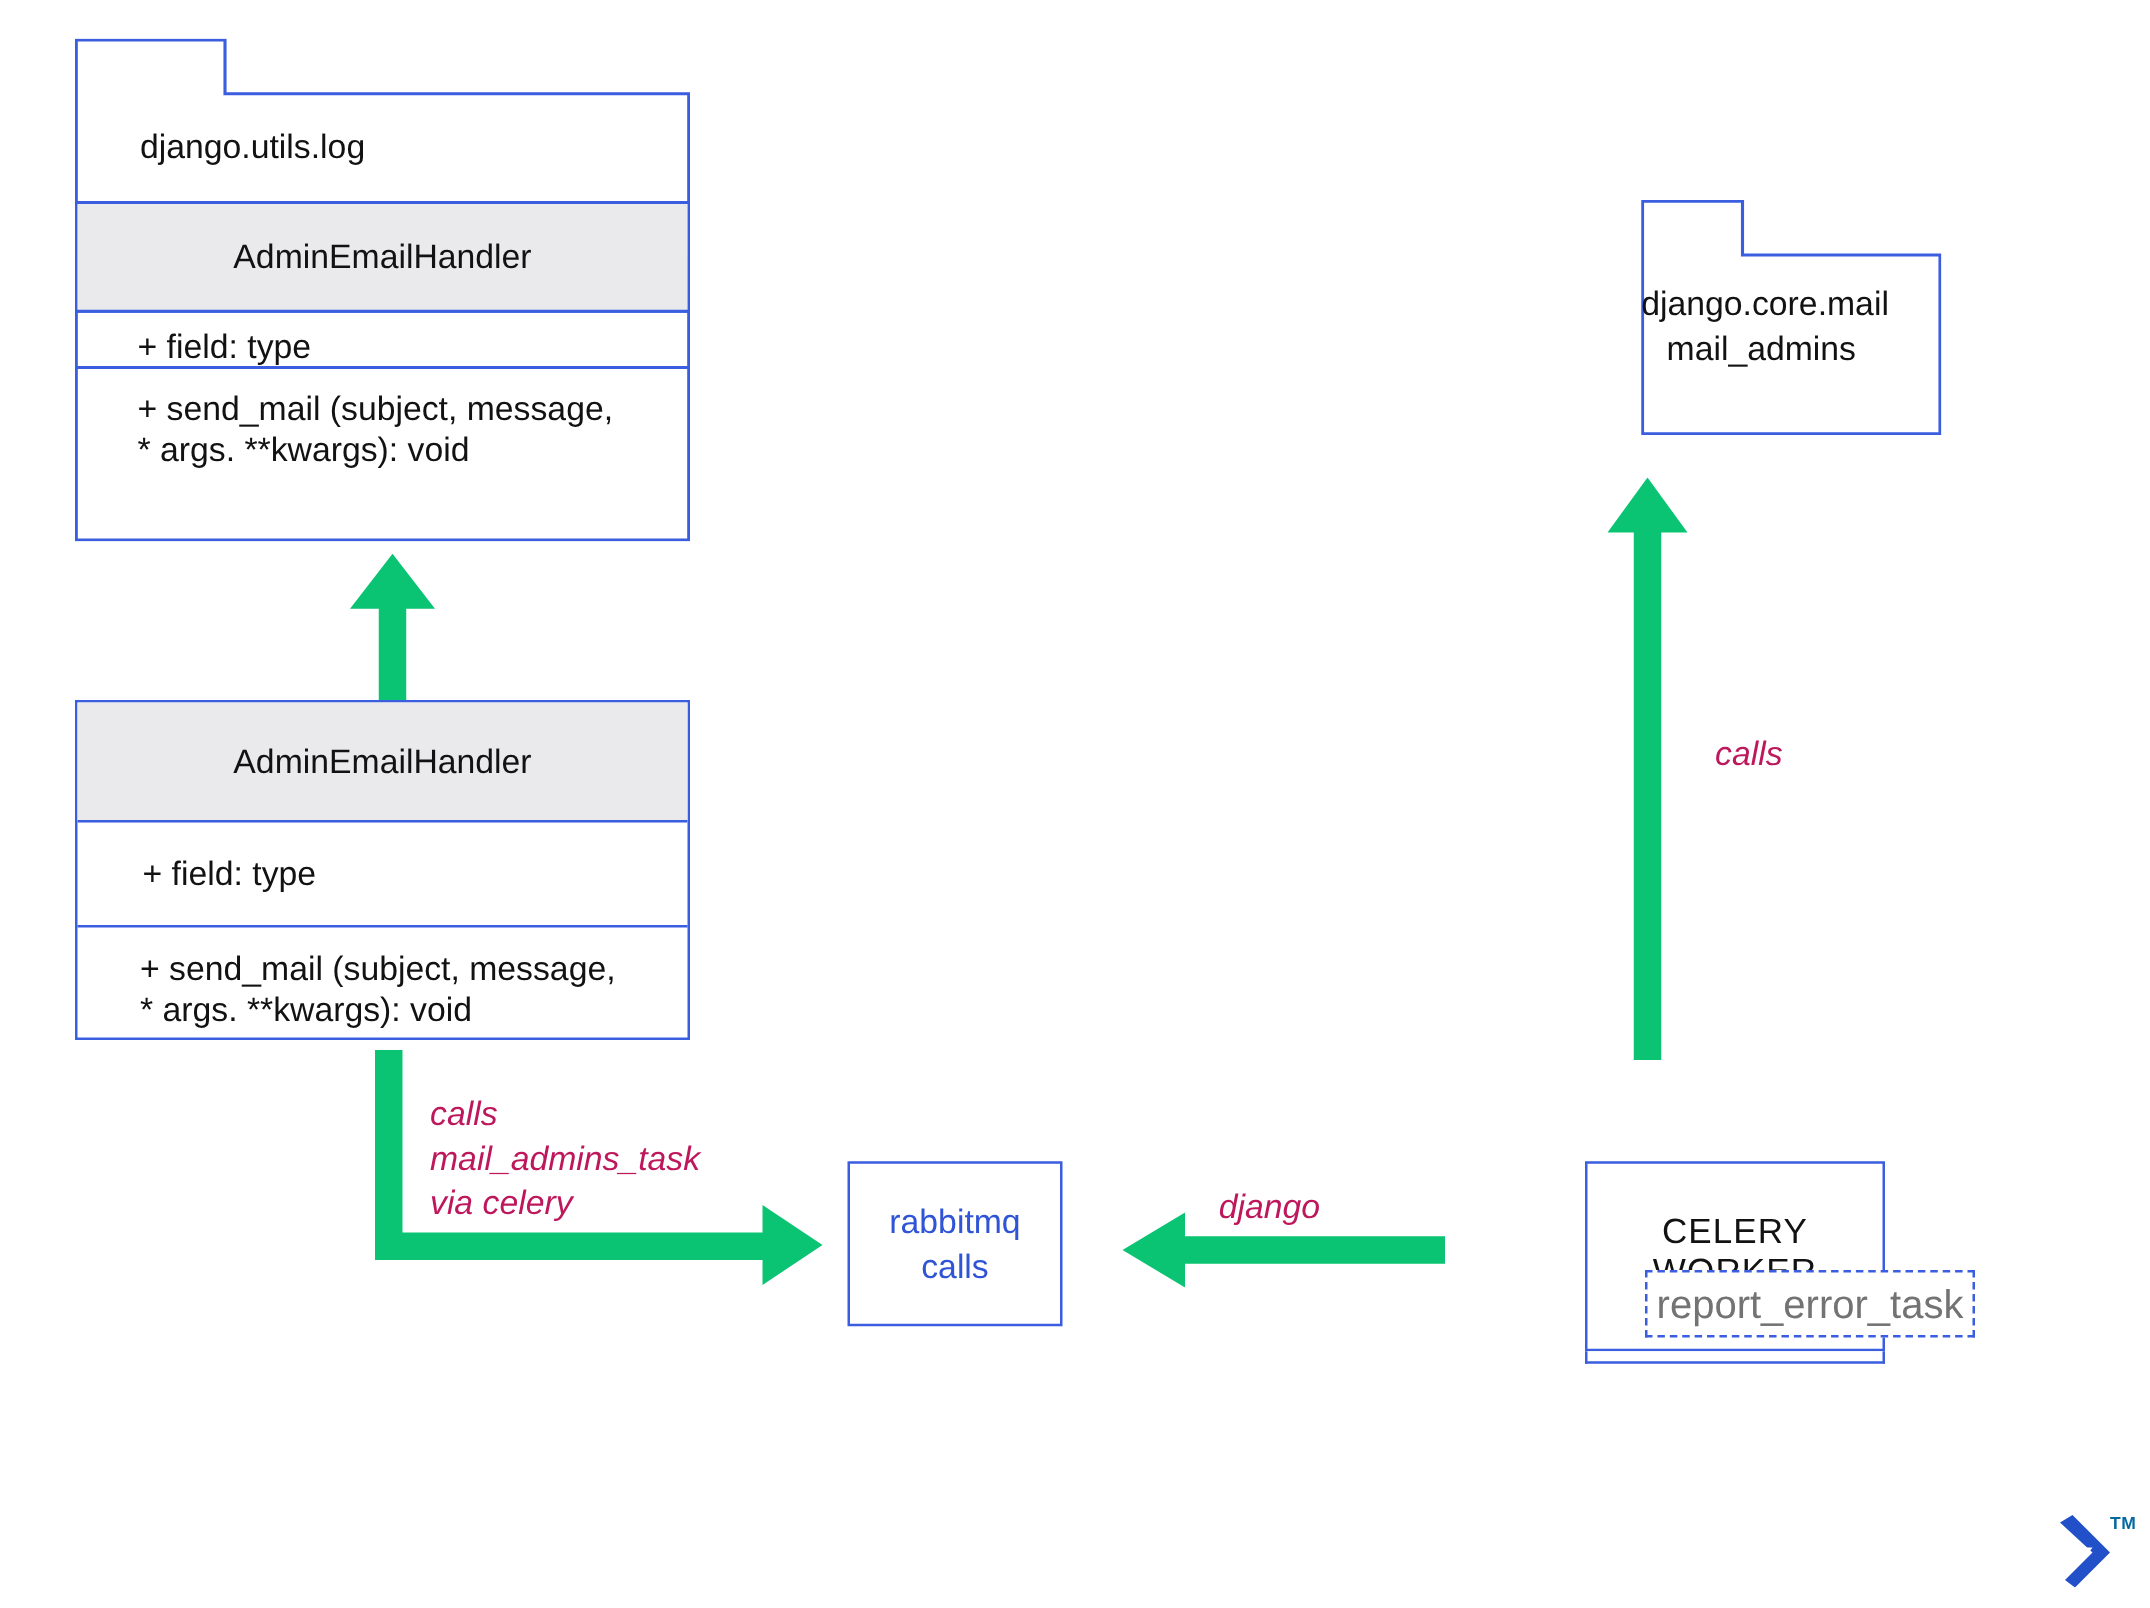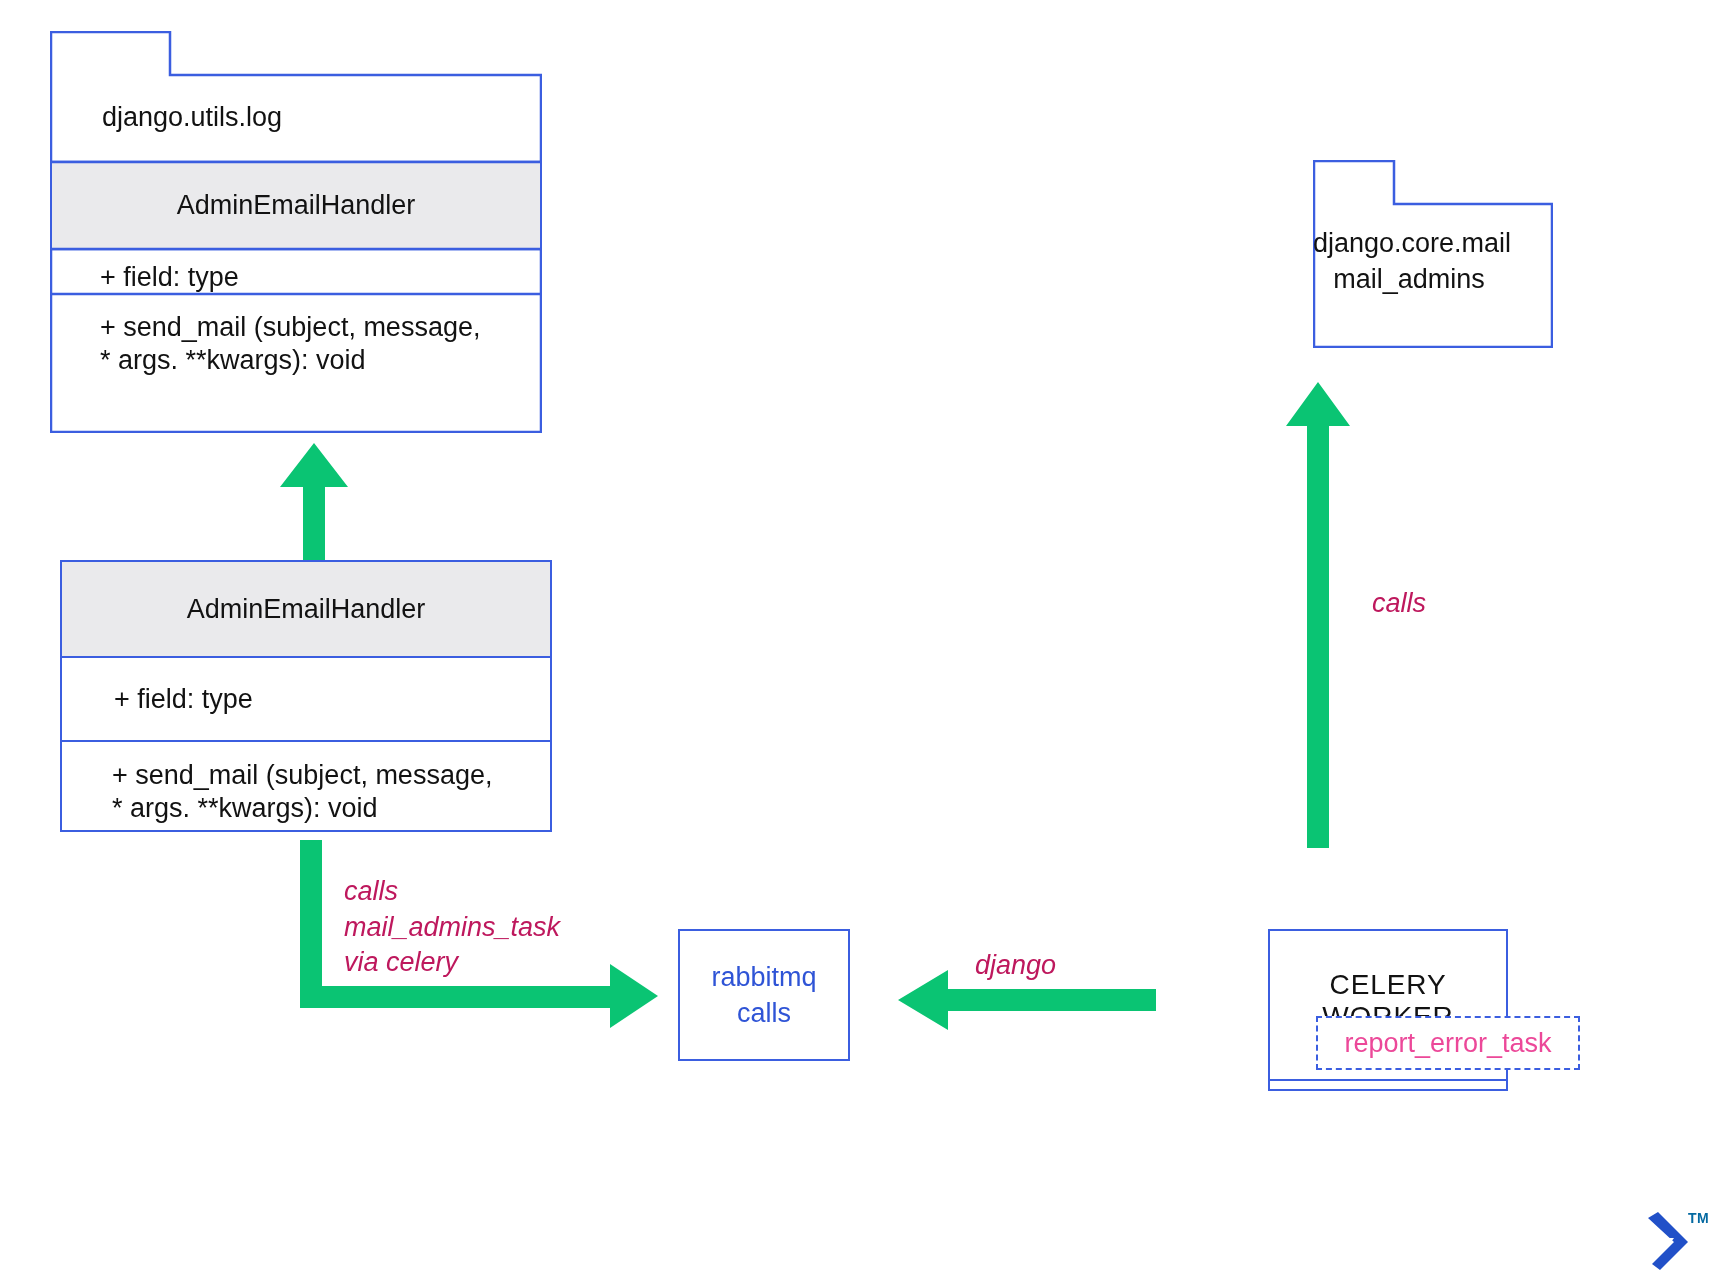--- a/index.html
+++ b/index.html
@@ -83,22 +83,22 @@
     background: #ffffff;
     height: 10px;
   }
   .dashed-task {
     box-sizing: border-box;
     border: 2px dashed #3b5ee0;
     background: #ffffff;
     display: flex;
     align-items: center;
     justify-content: center;
-    font-size: 27px;
-    color: #ec4899;
+    font-size: 32px;
+    color: #737373;
   }
 
   
   .green-label {
     color: #be185d;
     font-style: italic;
     font-size: 27px;
     line-height: 1.32;
     white-space: pre-line;
   }
@@ -109,21 +109,21 @@
     color: #0369a1;
     font-weight: bold;
     letter-spacing: .5px;
   }
 </style>
 </head>
 <body>
 
 <div id="canvas">
 
-  <div class="abs" style="left:50px; top:31px; width:492px; height:402px;">
+  <div class="abs" style="left:60px; top:31px; width:492px; height:402px;">
 
     <svg class="pkg-svg abs" style="left:0; top:0;" width="492" height="402" viewBox="0 0 492 402">
       <path d="M1,44 L1,1 L120,1 L120,44 L491,44 L491,401 L1,401 Z" fill="#ffffff" stroke="#3b5ee0" stroke-width="2.5"></path>
 
       <line x1="1" y1="131" x2="491" y2="131" stroke="#3b5ee0" stroke-width="2.5"></line>
       <line x1="1" y1="218" x2="491" y2="218" stroke="#3b5ee0" stroke-width="2.5"></line>
       <line x1="1" y1="263" x2="491" y2="263" stroke="#3b5ee0" stroke-width="2.5"></line>
 
       <rect x="2" y="132" width="488" height="85" fill="#eaeaec"></rect>
       <line x1="1" y1="131" x2="491" y2="131" stroke="#3b5ee0" stroke-width="2.5"></line>

